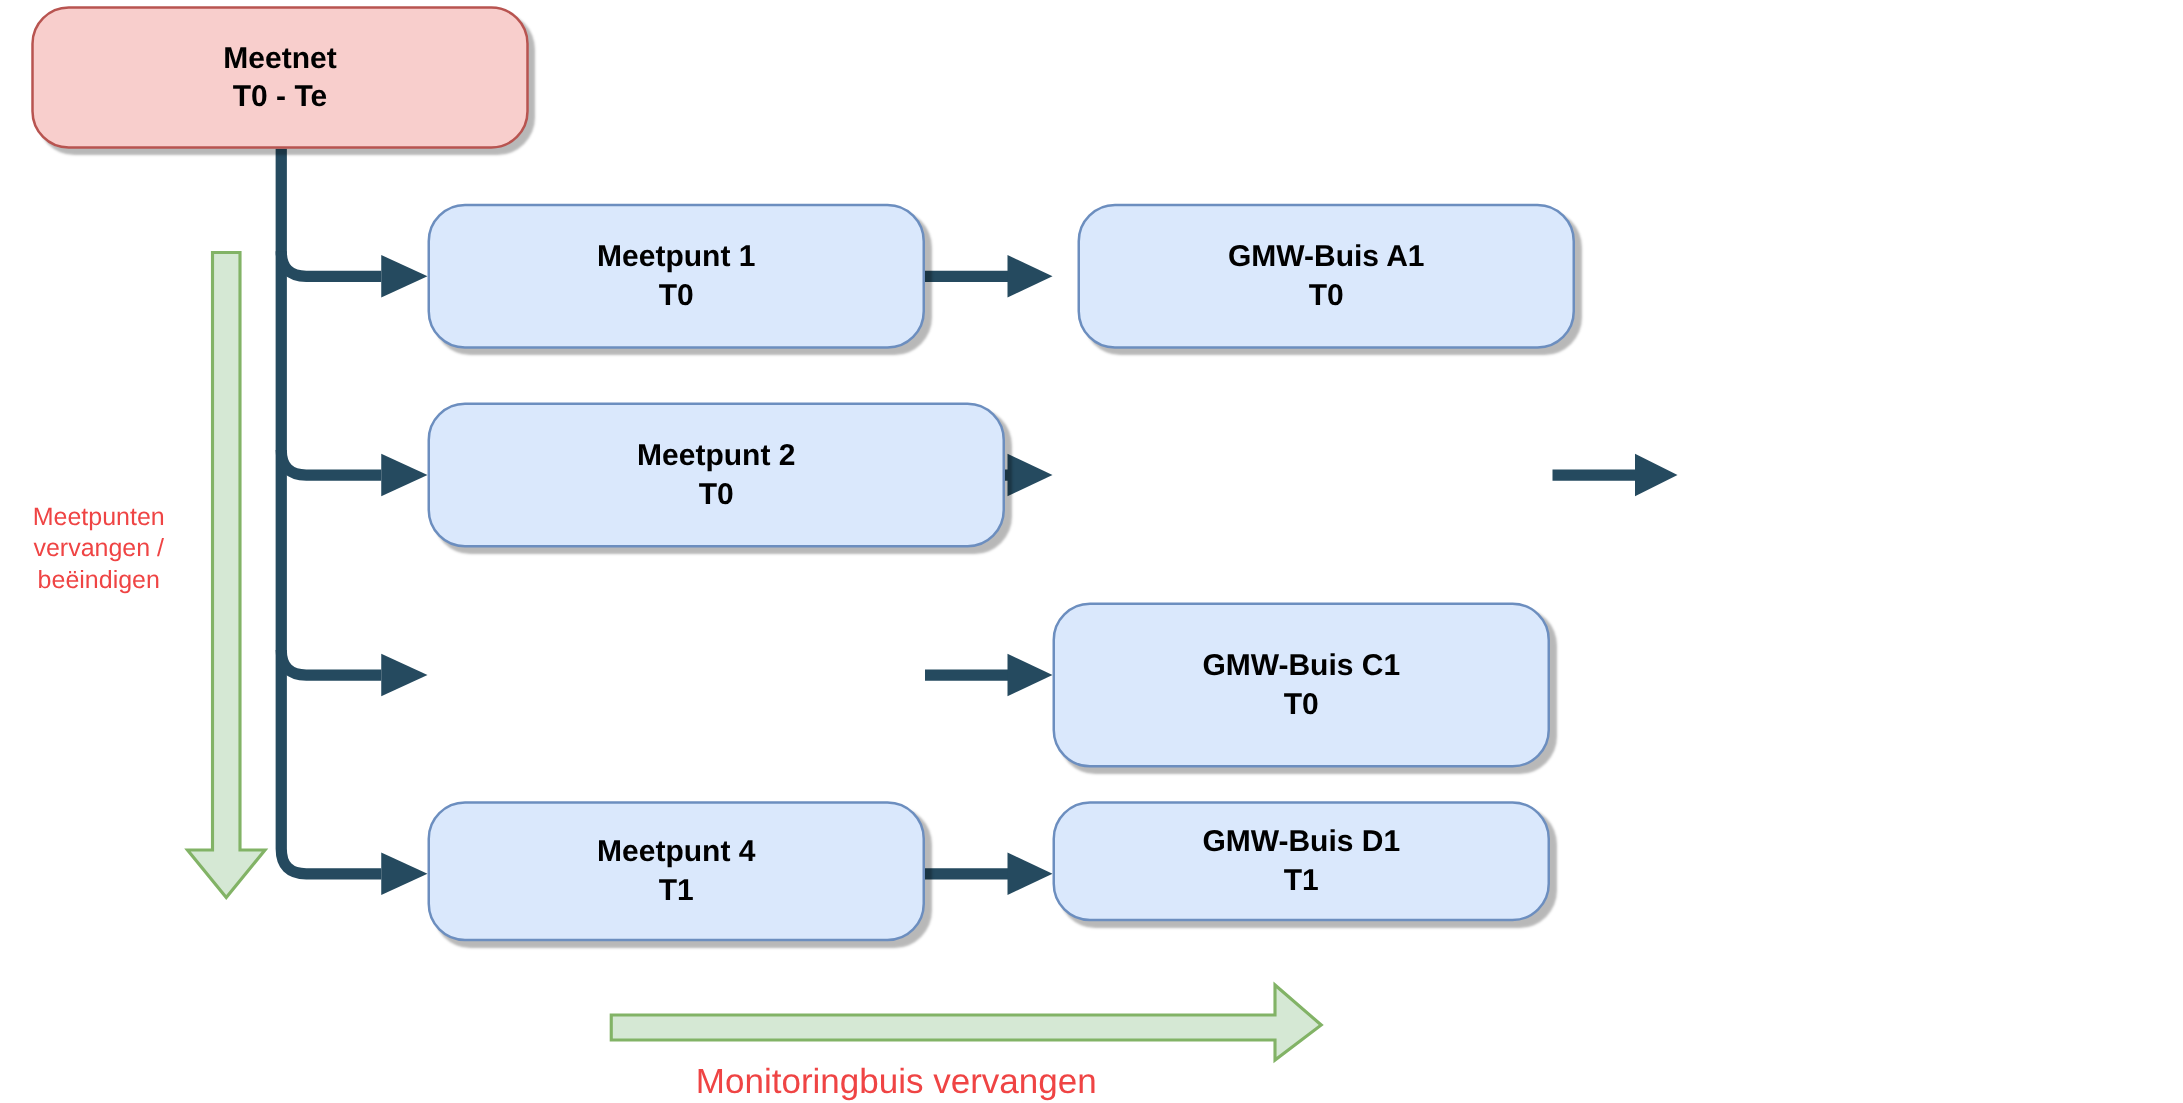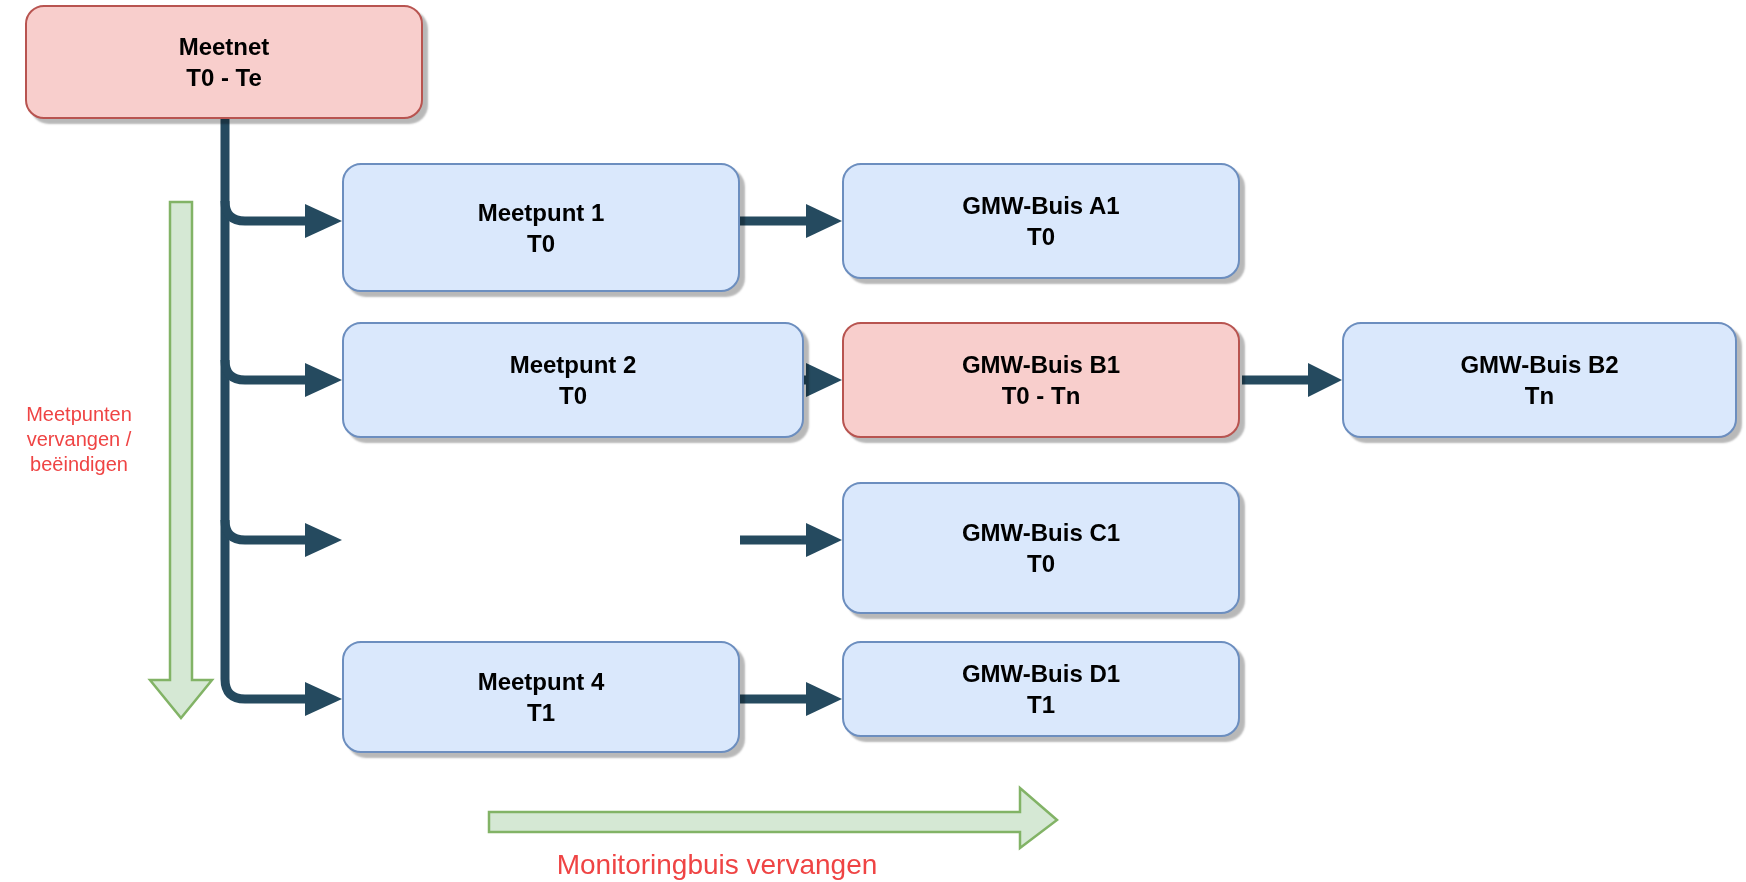--- a/index.html
+++ b/index.html
@@ -36,21 +36,21 @@
   }
   .green-shape {
     fill: var(--green-fill, #d5e8d4);
     stroke: var(--green-border, #82b366);
     stroke-width: 2.5;
     stroke-linejoin: miter;
   }
   .node {
     position: absolute;
     box-sizing: border-box;
-    border-radius: 19px;
+    border-radius: 30px;
     border: 2px solid #000;
     display: flex;
     flex-direction: column;
     align-items: center;
     justify-content: center;
     text-align: center;
     box-shadow: 5px 5px 2px rgba(0,0,0,0.28);
     font-weight: bold;
     font-size: 24px;
     line-height: 31px;
@@ -110,44 +110,36 @@
 
     <path class="connector" d="M 740 699 L 808 699"></path>
     <polygon class="arrowhead" points="806,682 842,699 806,716"></polygon>
   </svg>
 
   <div class="node red" style="left:25px; top:5px; width:398px; height:114px">
     <div>Meetnet</div>
     <div>T0 - Te</div>
   </div>
 
-  <div class="node blue" style="left:342px; top:163px; width:398px; height:129px">
+  <div class="node blue" style="left:342px; top:163px; width:398px; height:116px">
     <div>Meetpunt 1</div>
     <div>T0</div>
   </div>
 
-  <div class="node blue" style="left:842px; top:163px; width:398px; height:116px">
+  <div class="node blue" style="left:862px; top:163px; width:398px; height:116px">
     <div>GMW-Buis A1</div>
     <div>T0</div>
   </div>
 
   <div class="node blue" style="left:342px; top:322px; width:462px; height:116px">
     <div>Meetpunt 2</div>
     <div>T0</div>
   </div>
 
-  <div class="node red" style="left:842px; top:322px; width:398px; height:116px">
-    <div>GMW-Buis B1</div>
-    <div>T0 - Tn</div>
-  </div>
 
-  <div class="node blue" style="left:1342px; top:322px; width:395px; height:116px">
-    <div>GMW-Buis B2</div>
-    <div>Tn</div>
-  </div>
 
 
   <div class="node blue" style="left:842px; top:482px; width:398px; height:132px">
     <div>GMW-Buis C1</div>
     <div>T0</div>
   </div>
 
   <div class="node blue" style="left:342px; top:641px; width:398px; height:112px">
     <div>Meetpunt 4</div>
     <div>T1</div>

